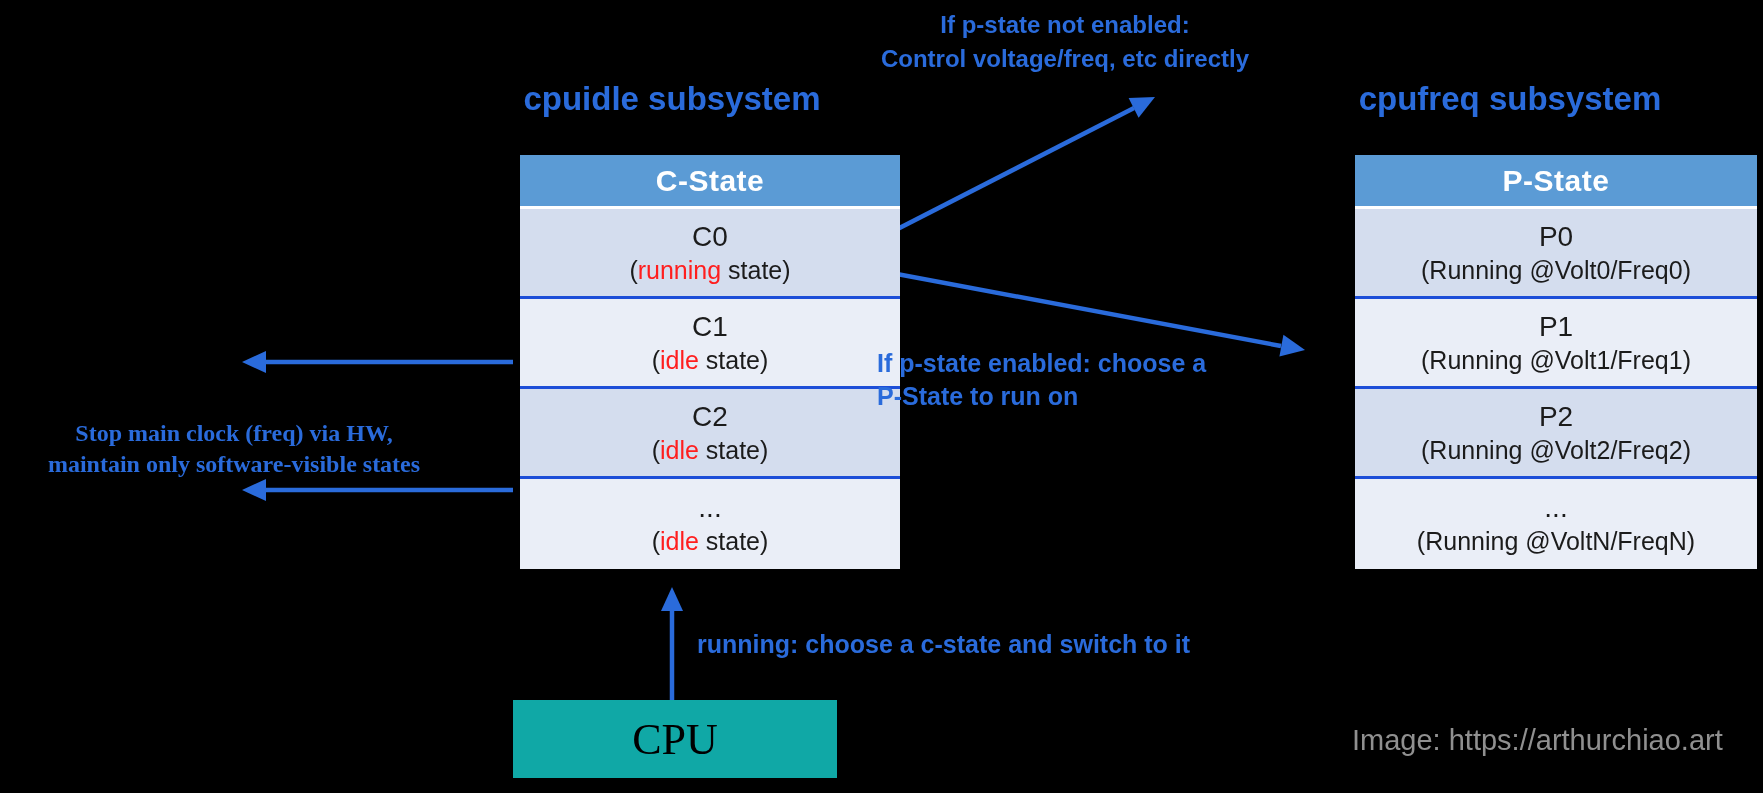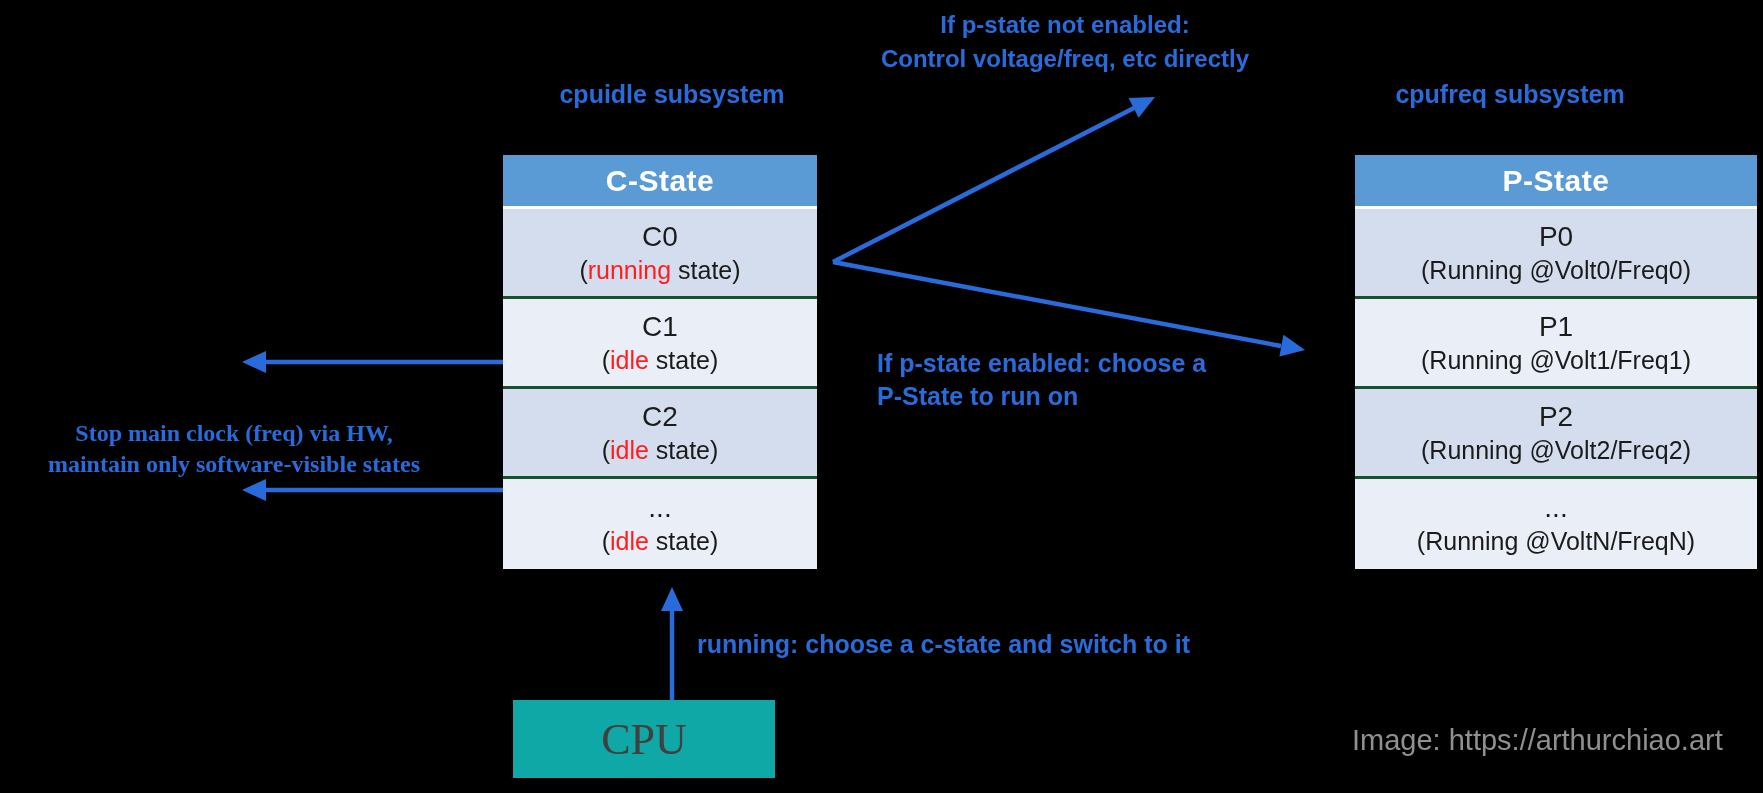--- a/index.html
+++ b/index.html
@@ -11,63 +11,63 @@
     background: var(--background, #000);
     font-family: "Liberation Sans", sans-serif;
     overflow: hidden;
   }
   .arrows { position: absolute; left: 0; top: 0; }
   .arrows line { stroke: var(--accent-blue, #2a6bdb); stroke-width: 4.5; }
   .arrows polygon { fill: var(--accent-blue, #2a6bdb); }
 
   .note { position: absolute; color: var(--accent-blue, #2a6bdb); font-weight: bold; }
   .top-note { left: 790px; top: 8px; width: 550px; text-align: center; font-size: 24px; line-height: 34px; }
-  .subsys { position: absolute; top: 80px; color: var(--accent-blue, #2a6bdb); font-weight: bold; font-size: 25px; text-align: center; }
+  .subsys { position: absolute; top: 80px; color: var(--accent-blue, #2a6bdb); font-weight: bold; font-size: 33px; text-align: center; }
   .subsys.cpuidle { left: 513px; width: 318px; }
   .subsys.cpufreq { left: 1309px; width: 402px; }
   .left-note { left: 8px; width: 452px; text-align: center; font-size: 24px; line-height: 31px; }
   .left-note.sw { top: 288px; }
   .left-note.hw { top: 418px; font-family: Liberation Serif, serif; }
   .pstate-enabled { left: 877px; top: 347px; width: 360px; font-size: 25px; line-height: 33px; }
   .cpuidle-action { left: 697px; top: 630px; font-size: 25px; }
 
   .dtable { position: absolute; top: 155px; }
-  .dtable.cstate { left: 503px; width: 314px; }
+  .dtable.cstate { left: 520px; width: 380px; }
   .dtable.pstate { left: 1355px; width: 402px; border-radius: 15px; }
   .thead {
     height: 54px;
     background: var(--table-header-bg, #5b9bd5);
     color: var(--table-header-text, #fff);
     font-weight: bold;
     font-size: 30px;
     letter-spacing: 0.5px;
     display: flex; align-items: center; justify-content: center;
     border-bottom: 3px solid #fff;
   }
   .trow {
     height: 90px;
     display: flex; flex-direction: column; align-items: center; justify-content: center;
     gap: 3px;
-    border-bottom: 3px solid #14532d;
+    border-bottom: 3px solid #1d4ed8;
     color: var(--table-text, #1b1b1b);
   }
   .trow:last-child { border-bottom: none; }
   .trow:nth-child(even) { background: var(--row-dark, #d4ddee); }
   .trow:nth-child(odd)  { background: var(--row-light, #eaeef7); }
   .rname { font-size: 28px; }
   .rdesc { font-size: 25px; }
   .red { color: var(--red, #ff0000); }
 
   .cpu-box {
-    position: absolute; left: 513px; top: 700px; width: 262px; height: 78px;
+    position: absolute; left: 513px; top: 700px; width: 324px; height: 78px;
     background: var(--cpu-box-bg, #10a8a6);
     display: flex; align-items: center; justify-content: center;
     font-family: "Liberation Serif", "DejaVu Serif", serif;
     font-size: 44px;
-    color: #404040;
+    color: #000000;
   }
   .watermark {
     position: absolute; left: 1352px; top: 724px;
     color: var(--watermark-gray, #909090);
     font-size: 29px;
   }
 </style>
 </head>
 <body>
 

